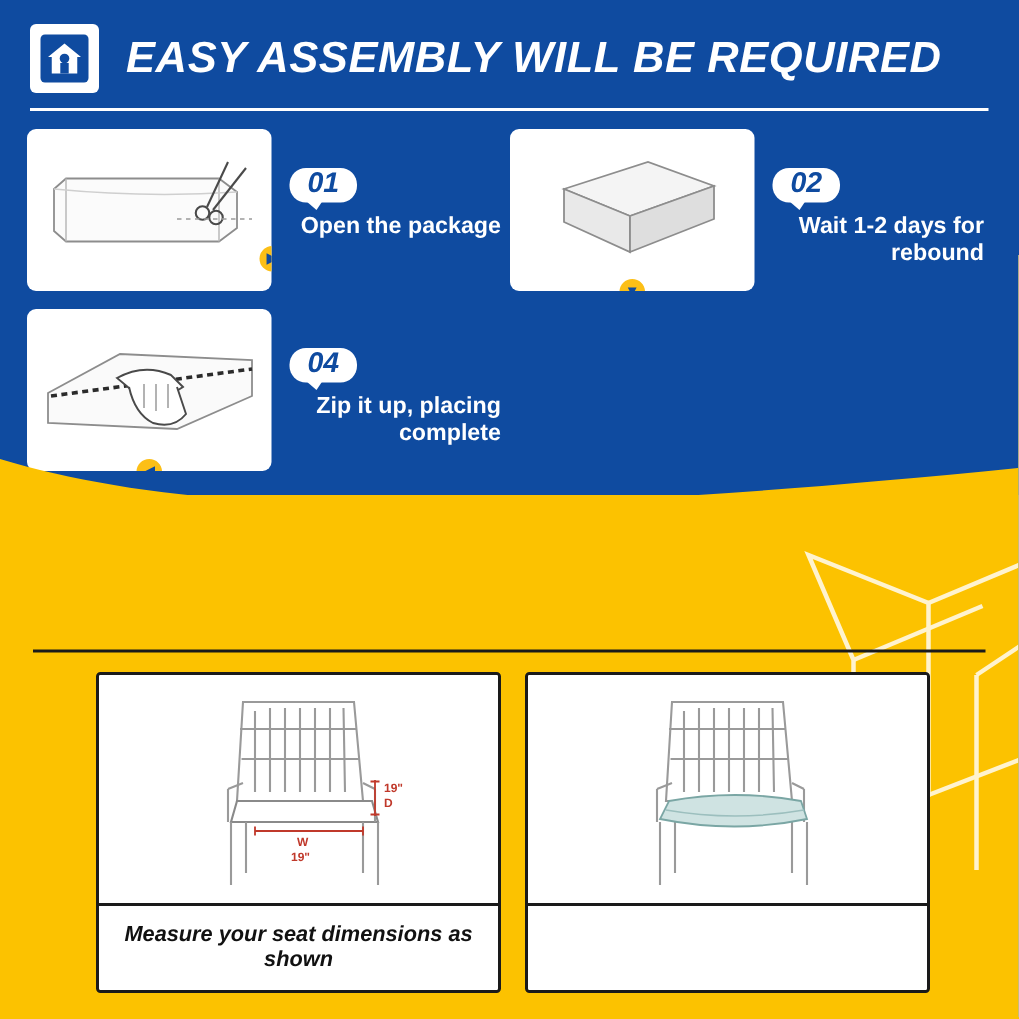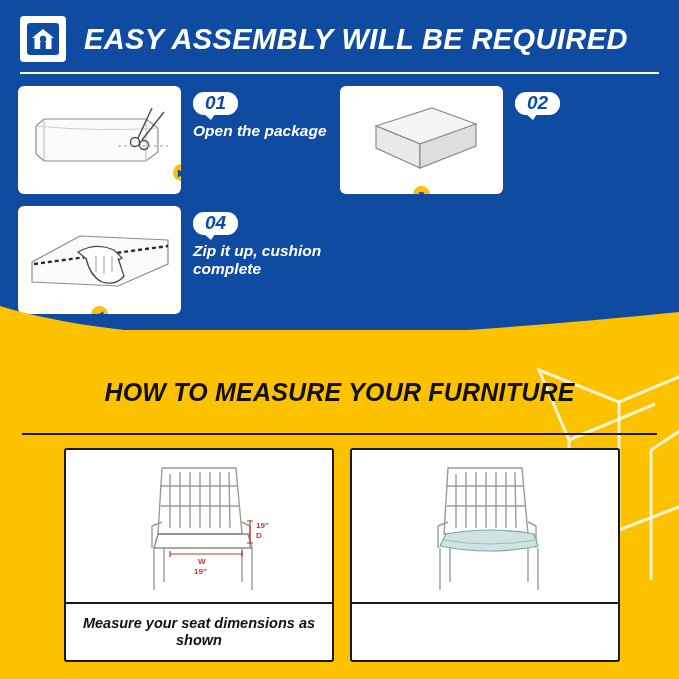--- a/index.html
+++ b/index.html
@@ -102,39 +102,40 @@
     position: relative;
     display: inline-block;
     background: #ffffff;
     color: #0f4ba0;
     font-size: 19px;
     font-weight: bold;
     font-style: italic;
     border-radius: 11px;
     padding: 1px 12px 2px 12px;
     line-height: 20px;
+    margin-top: 20px;
   }
   .step-num::after {
     content: "";
     position: absolute;
     left: 11px;
     bottom: -5px;
     width: 0; height: 0;
     border-left: 7px solid transparent;
     border-right: 4px solid transparent;
     border-top: 6px solid #ffffff;
   }
   .step-label {
     margin-top: 7px;
     color: #ffffff;
     font-size: 15.5px;
     font-weight: bold;
-    font-style: italic;
     line-height: 18px;
     max-width: 150px;
+    text-align: right;
   }
   .arrow-dot {
     position: absolute;
     width: 17px;
     height: 17px;
     border-radius: 50%;
     background: #fcbf17;
     display: flex;
     align-items: center;
     justify-content: center;
@@ -276,38 +277,39 @@
         <div class="step-img">
           <svg width="163" height="108" viewBox="0 0 163 108">
             <path d="M36 40 L92 22 L136 38 L80 58 Z" fill="#f4f4f4" stroke="#8d8d8d" stroke-width="1.2"></path>
             <path d="M36 40 L36 62 L80 82 L80 58 Z" fill="#e9e9e9" stroke="#8d8d8d" stroke-width="1.2"></path>
             <path d="M80 58 L136 38 L136 60 L80 82 Z" fill="#dedede" stroke="#8d8d8d" stroke-width="1.2"></path>
           </svg>
           <div class="arrow-dot" style="left:73px; bottom:-9px;">▼</div>
         </div>
         <div class="step-text-wrap">
           <div class="step-num">02</div>
+          <div class="step-label">Wait 1-2 days for rebound</div>
         </div>
       </div>
 
 
       <div class="step">
         <div class="step-img">
           <svg width="163" height="108" viewBox="0 0 163 108">
             <path d="M14 56 L62 30 L150 34 L150 58 L100 80 L14 76 Z" fill="#fafafa" stroke="#8d8d8d" stroke-width="1.2"></path>
             <path d="M16 58 L150 40" stroke="#2b2b2b" stroke-width="2.4" fill="none" stroke-dasharray="4 3"></path>
             <path d="M60 46 Q78 36 96 44 L104 52 Q90 62 72 56 Z" fill="#ffffff" stroke="#4a4a4a" stroke-width="1.3"></path>
             <path d="M68 52 Q72 70 84 76 Q98 80 106 70 L100 52" fill="#ffffff" stroke="#4a4a4a" stroke-width="1.3"></path>
             <path d="M78 50 L78 66 M86 50 L86 68 M94 50 L94 66" stroke="#9a9a9a" stroke-width="1" fill="none"></path>
           </svg>
           <div class="arrow-dot" style="left:73px; bottom:-9px;">◀</div>
         </div>
         <div class="step-text-wrap">
           <div class="step-num">04</div>
-          <div class="step-label">Zip it up, cushion complete</div>
+          <div class="step-label">Zip it up, placing complete</div>
         </div>
       </div>
 
     </div>
 
     <svg class="wave" viewBox="0 0 679 60" preserveAspectRatio="none">
       <path d="M0,8 C120,44 300,52 679,14 L679,60 L0,60 Z" fill="#fcc200"></path>
     </svg>
   </div>
 
@@ -317,21 +319,20 @@
       <g fill="none" stroke="#ffffff" stroke-width="3" opacity="0.95">
         <path d="M120 40 L200 72 L200 200 L150 230 L150 110 Z"></path>
         <path d="M200 72 L262 46"></path>
         <path d="M150 110 L236 74"></path>
         <path d="M200 200 L262 176"></path>
         <path d="M232 120 L232 250"></path>
         <path d="M262 100 L232 120"></path>
       </g>
     </svg>
 
-    <div class="measure-title">HOW TO MEASURE YOUR FURNITURE</div>
     <div class="measure-rule"></div>
 
     <div class="cards">
 
       <div class="card">
         <div class="card-img">
           <svg width="266" height="152" viewBox="0 0 266 152">
             <g fill="none" stroke="#9a9a9a" stroke-width="1.4">
               <path d="M96 18 L170 18 L176 84 L92 84 Z"></path>
               <path d="M104 24 L104 78 M114 22 L114 78 M124 22 L124 78 M134 22 L134 78 M144 22 L144 78 M154 22 L154 78 M163 22 L164 78"></path>

